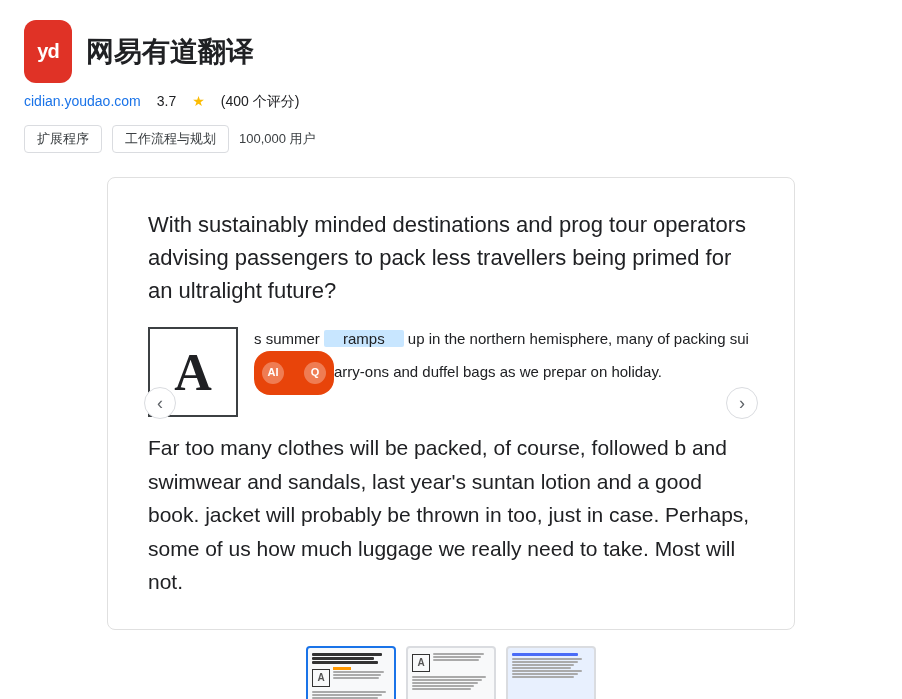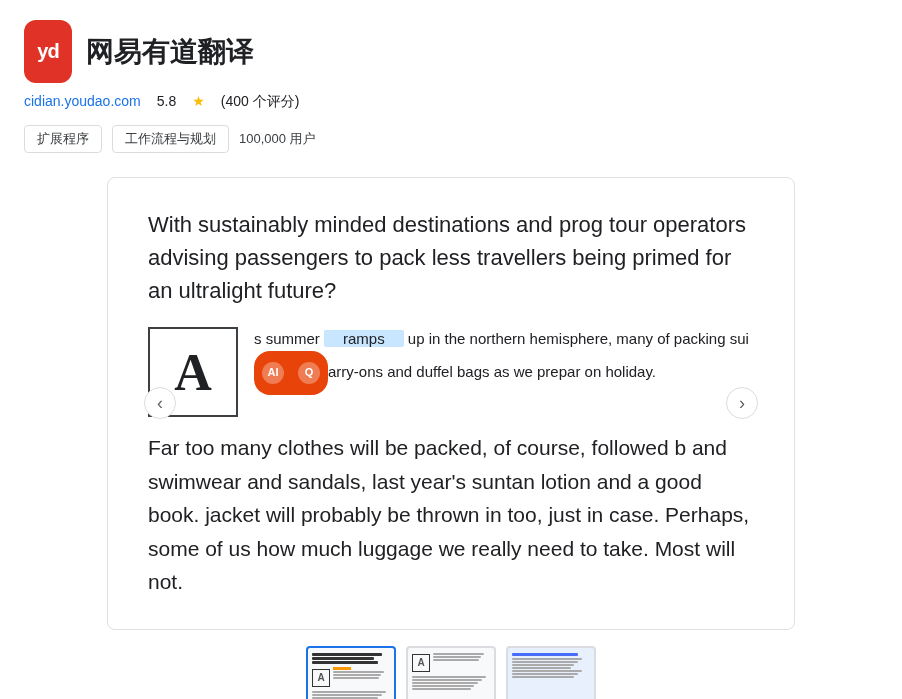--- a/index.html
+++ b/index.html
@@ -161,21 +161,21 @@
       padding: 0 19px;
       border-radius: 2px;
     }
 
     .translation-popup {
       display: inline-flex;
       align-items: flex-end;
       background: #e8440a;
       border-radius: 16px;
       padding: 11px 8px;
-      gap: 14px;
+      gap: 20px;
       vertical-align: middle;
     }
 
     .translation-popup .btn {
       width: 22px;
       height: 22px;
       border-radius: 50%;
       display: inline-flex;
       align-items: center;
       justify-content: center;
@@ -311,21 +311,21 @@
 
   <div class="header">
     <div class="app-logo">
       <span class="app-logo-text">yd</span>
     </div>
     <span class="app-title">网易有道翻译</span>
   </div>
 
   <div class="rating-row">
     <a class="site-link" href="#">cidian.youdao.com</a>
-    <span class="rating-score">5.8</span>
+    <span class="rating-score">3.7</span>
     <span class="star-icon">★</span>
     <span class="rating-count">(400 个评分)</span>
   </div>
 
   <div class="tags-row">
     <span class="tag">扩展程序</span>
     <span class="tag">工作流程与规划</span>
     <span class="tag-plain">100,000 用户</span>
   </div>
 

